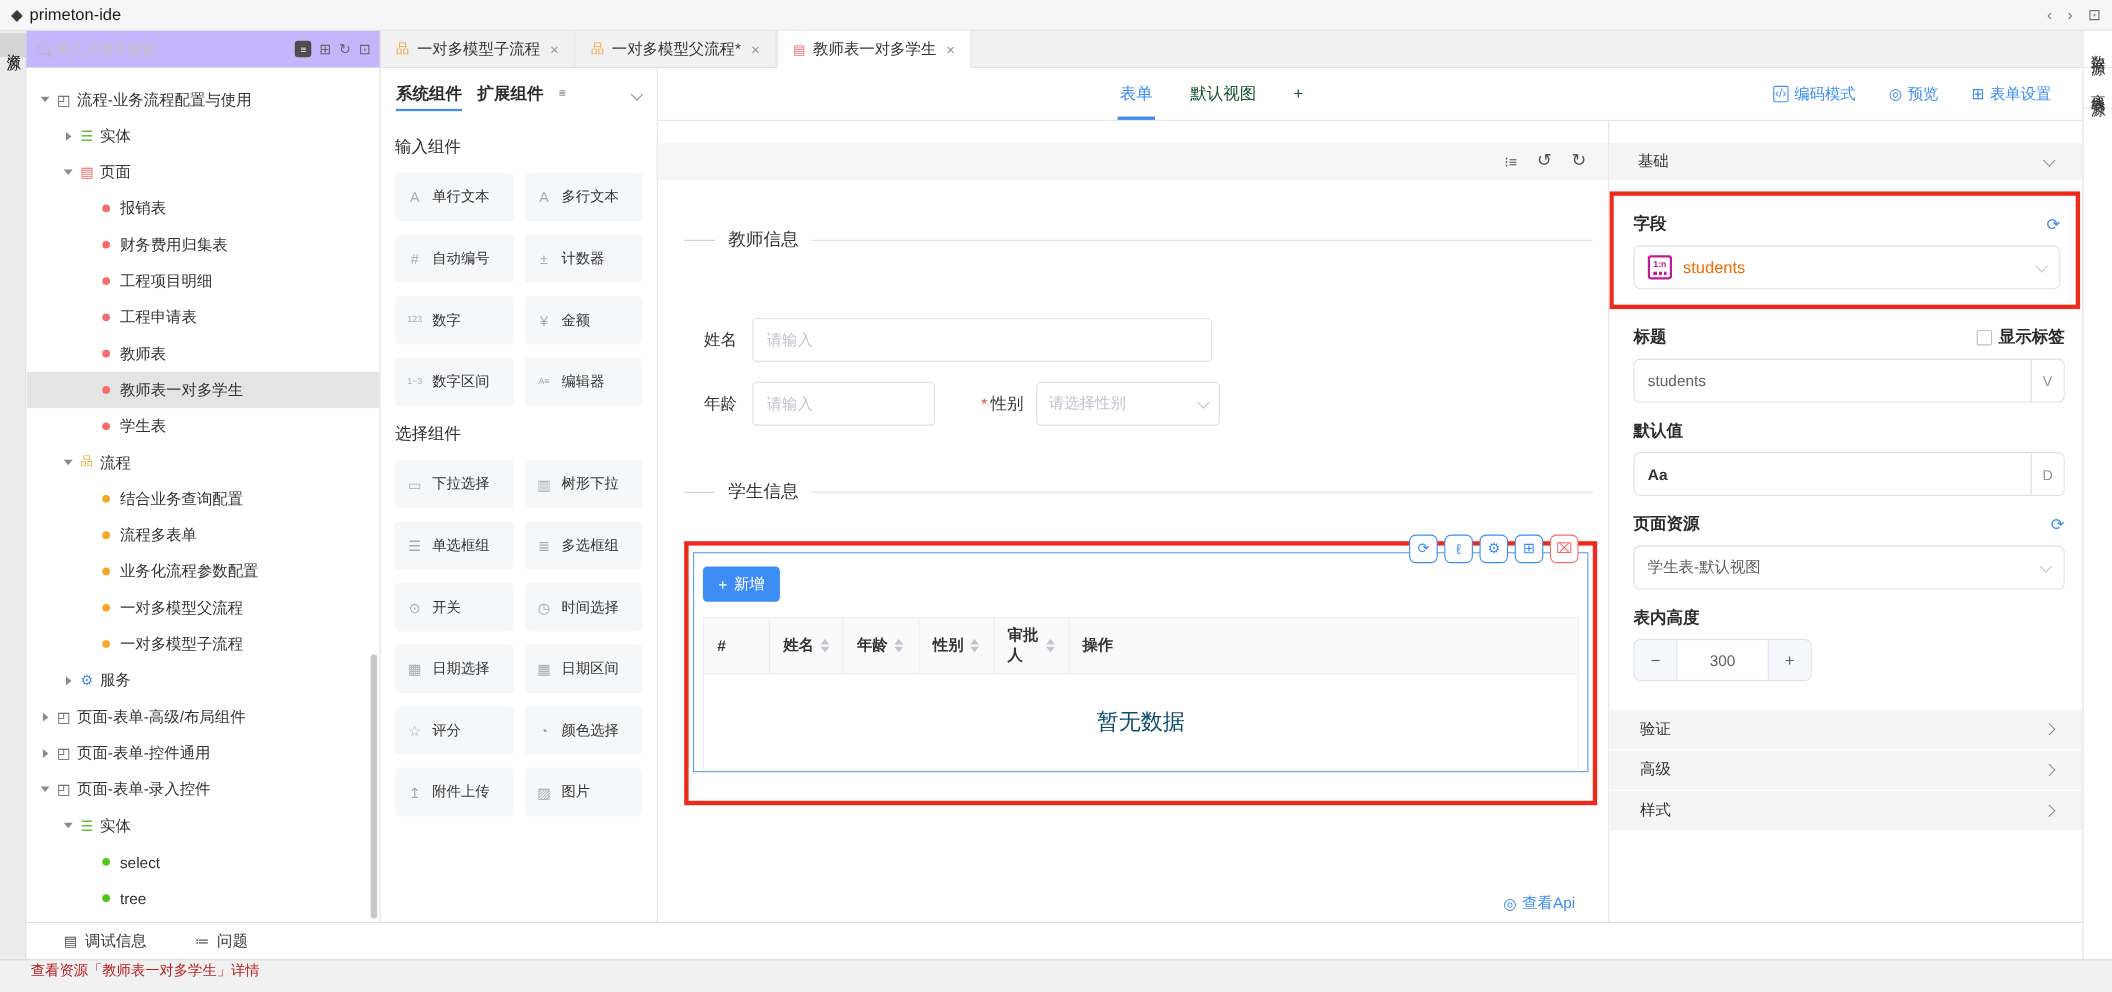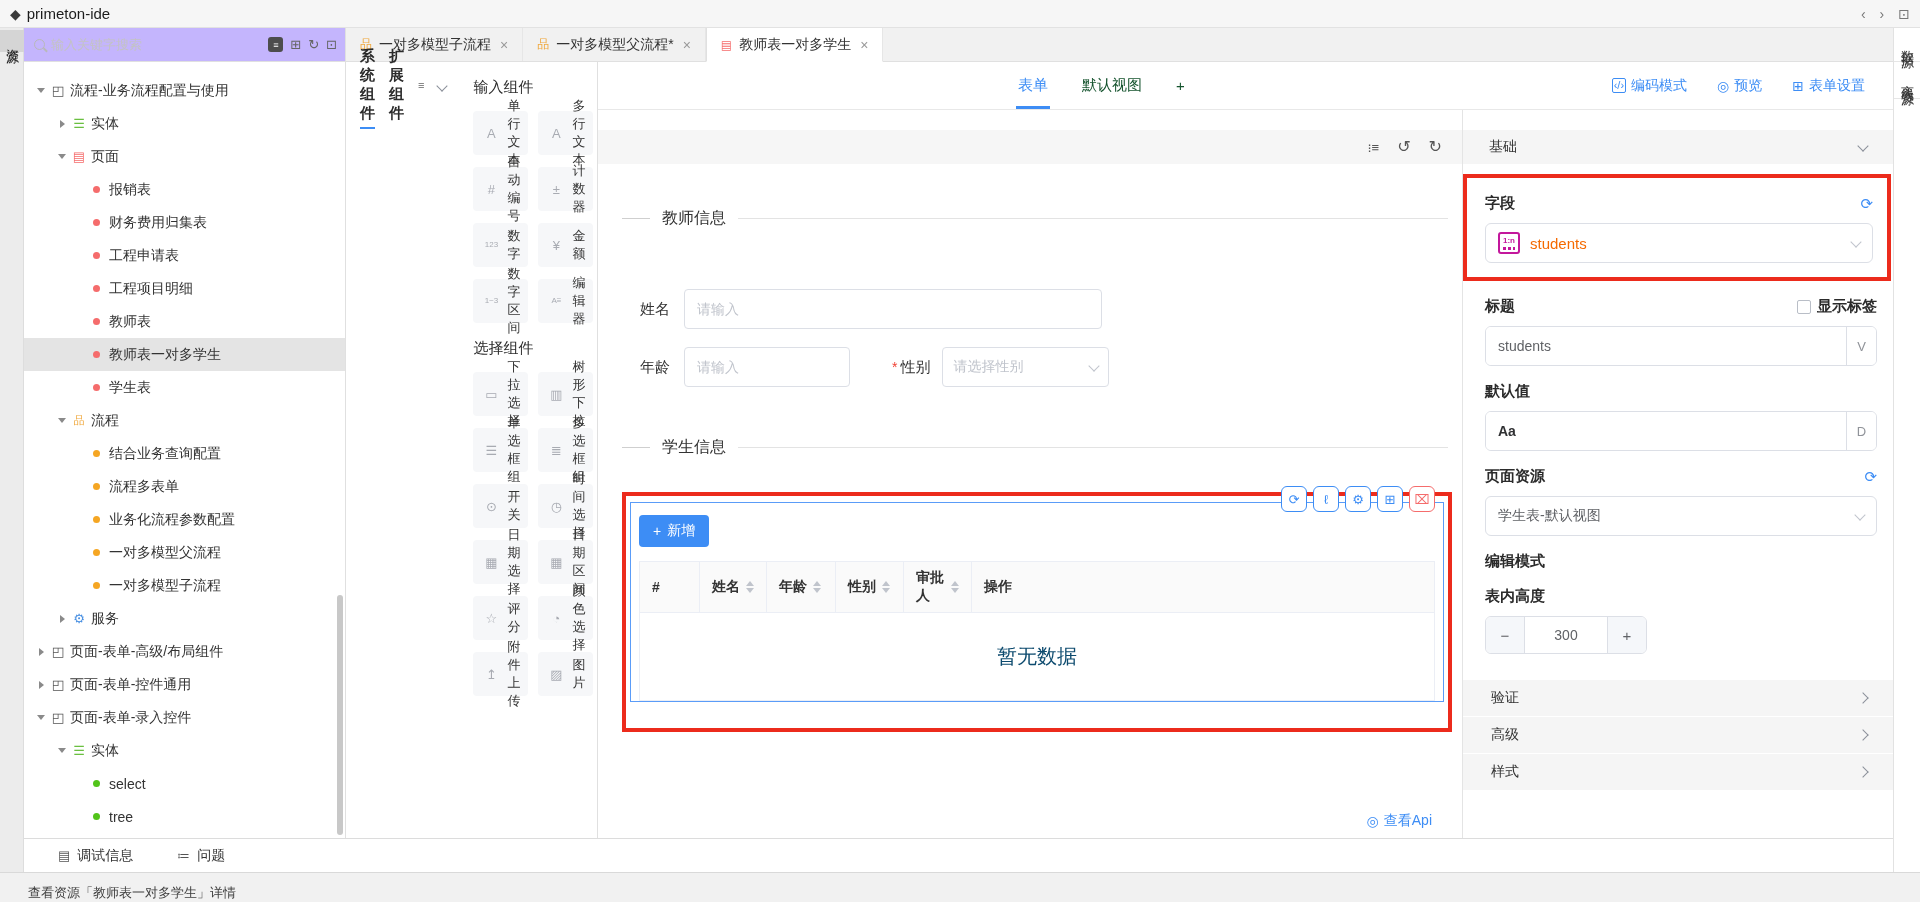--- a/index.html
+++ b/index.html
@@ -54,21 +54,21 @@
 .arw.closed i { border-left:5px solid #8a8a8a; border-top:4px solid transparent; border-bottom:4px solid transparent; }
 .ticon { width:20px; flex:0 0 20px; text-align:center; font-size:13px; line-height:1; }
 .ticon.package { color:#555; } .ticon.entity-db { color:#6abf40; } .ticon.page-form { color:#f56c6c; }
 .ticon.flow { color:#f0a83c; font-size:11px; } .ticon.service-gear { color:#4a90e2; }
 .dot { width:7px; height:7px; border-radius:50%; margin:0 7px 0 3px; flex:0 0 7px; }
 .dot-red { background:#f56c6c; } .dot-orange { background:#f5a623; } .dot-green { background:#52c41a; }
 .tlabel { margin-left:2px; }
 .scroll-thumb { position:absolute; right:2px; top:533px; width:6px; height:240px; background:#c8c8c8; border-radius:3px; }
 
 
-.palette { width:252px; flex:0 0 252px; border-right:1px solid #e0e0e0; display:flex; background:#fff; }
+.palette { width:252px; flex:0 0 252px; border-right:1px solid #e0e0e0; display:flex; flex-direction:column; background:#fff; }
 .pal-tabs { display:flex; align-items:center; padding:0 14px; height:46px; flex:0 0 46px; gap:14px; }
 .pal-tab { font-size:15px; font-weight:bold; color:#2b2b2b; cursor:pointer; position:relative; padding:12px 0; }
 .pal-tab.active::after { content:""; position:absolute; left:0; right:0; bottom:6px; height:2px; background:#3d8df5; }
 .pal-sort { color:#666; font-size:11px; cursor:pointer; }
 .pal-chev { margin-left:auto; cursor:pointer; }
 .chev { display:inline-block; width:8px; height:8px; border-right:1.5px solid #8a8f99; border-bottom:1.5px solid #8a8f99; transform:rotate(45deg); }
 .pal-body { flex:1; overflow:hidden; padding:0 13px; }
 .pal-group-title { font-size:15px; color:#2b2b2b; margin:16px 0 14px; }
 .pal-grid { display:grid; grid-template-columns:1fr 1fr; gap:12px 10px; }
 .pal-item { height:44px; background:#f6f7f9; border-radius:4px; display:flex; align-items:center; padding:0 8px; font-size:13px; color:#333; cursor:grab; }
@@ -161,21 +161,21 @@
 .step-btn { width:38px; background:#f5f7fa; display:flex; align-items:center; justify-content:center; color:#606266; cursor:pointer; font-size:15px; }
 .step-val { flex:1; display:flex; align-items:center; justify-content:center; border-left:1px solid #dcdfe6; border-right:1px solid #dcdfe6; color:#606266; font-size:14px; background:#fff; }
 .psections { margin-top:26px; }
 .psection { height:36px; background:#f5f5f5; display:flex; align-items:center; padding:0 26px 0 28px; font-size:14px; color:#333; margin-bottom:1px; cursor:pointer;justify-content:flex-end; }
 .psection .chev { margin-left:auto; transform:rotate(-45deg); }
 
 
 .bottom-bar { height:34px; flex:0 0 34px; border-top:1px solid #dcdcdc; background:#fff; display:flex; align-items:center; padding-left:34px; gap:44px; }
 .bb-item { display:flex; align-items:center; gap:7px; font-size:14px; color:#333; cursor:pointer; }
 .bb-item .bicon { color:#555; font-size:13px; }
-.status-bar { height:30px; flex:0 0 30px; background:#f1f1f1; border-top:1px solid #d9d9d9; display:flex; align-items:flex-end; padding-left:28px; font-size:13px; color:#404040; }
+.status-bar { height:30px; flex:0 0 30px; background:#f1f1f1; border-top:1px solid #d9d9d9; display:flex; align-items:flex-start; padding-left:28px; font-size:13px; color:#b91c1c; }
 </style>
 </head>
 <body>
 
 <div class="screen">
 
   <div class="titlebar">
     <span class="logo">◆</span>
     <span class="app-name">primeton-ide</span>
     <div class="tb-right">
@@ -254,26 +254,26 @@
                 <span class="tlabel">报销表</span>
               </div>
               <div class="tree-item" style="padding-left: 52px;">
                 <span class="arw none"></span>
                 <span class="dot dot-red"></span>
                 <span class="tlabel">财务费用归集表</span>
               </div>
               <div class="tree-item" style="padding-left: 52px;">
                 <span class="arw none"></span>
                 <span class="dot dot-red"></span>
+                <span class="tlabel">工程项目明细</span>
+              </div>
+              <div class="tree-item" style="padding-left: 52px;">
+                <span class="arw none"></span>
+                <span class="dot dot-red"></span>
                 <span class="tlabel">工程申请表</span>
-              </div>
-              <div class="tree-item" style="padding-left: 52px;">
-                <span class="arw none"></span>
-                <span class="dot dot-red"></span>
-                <span class="tlabel">工程项目明细</span>
               </div>
               <div class="tree-item" style="padding-left: 52px;">
                 <span class="arw none"></span>
                 <span class="dot dot-red"></span>
                 <span class="tlabel">教师表</span>
               </div>
               <div class="tree-item selected" style="padding-left: 52px;">
                 <span class="arw none"></span>
                 <span class="dot dot-red"></span>
                 <span class="tlabel">教师表一对多学生</span>
@@ -634,23 +634,20 @@
                     <span class="plabel">页面资源</span>
                     <span class="refresh-ic">⟳</span>
                   </div>
                   <div class="pselect">
                     <span style="color:#606266;">学生表-默认视图</span>
                     <span class="chev"></span>
                   </div>
                 </div>
 
                 <div class="pblock">
-                  <div class="plabel-row">
-                    <span class="plabel">编辑模式</span>
-                  </div>
                 </div>
 
                 <div class="pblock">
                   <div class="plabel-row">
                     <span class="plabel">表内高度</span>
                   </div>
                   <div class="stepper">
                     <span class="step-btn">−</span>
                     <span class="step-val">300</span>
                     <span class="step-btn">+</span>

